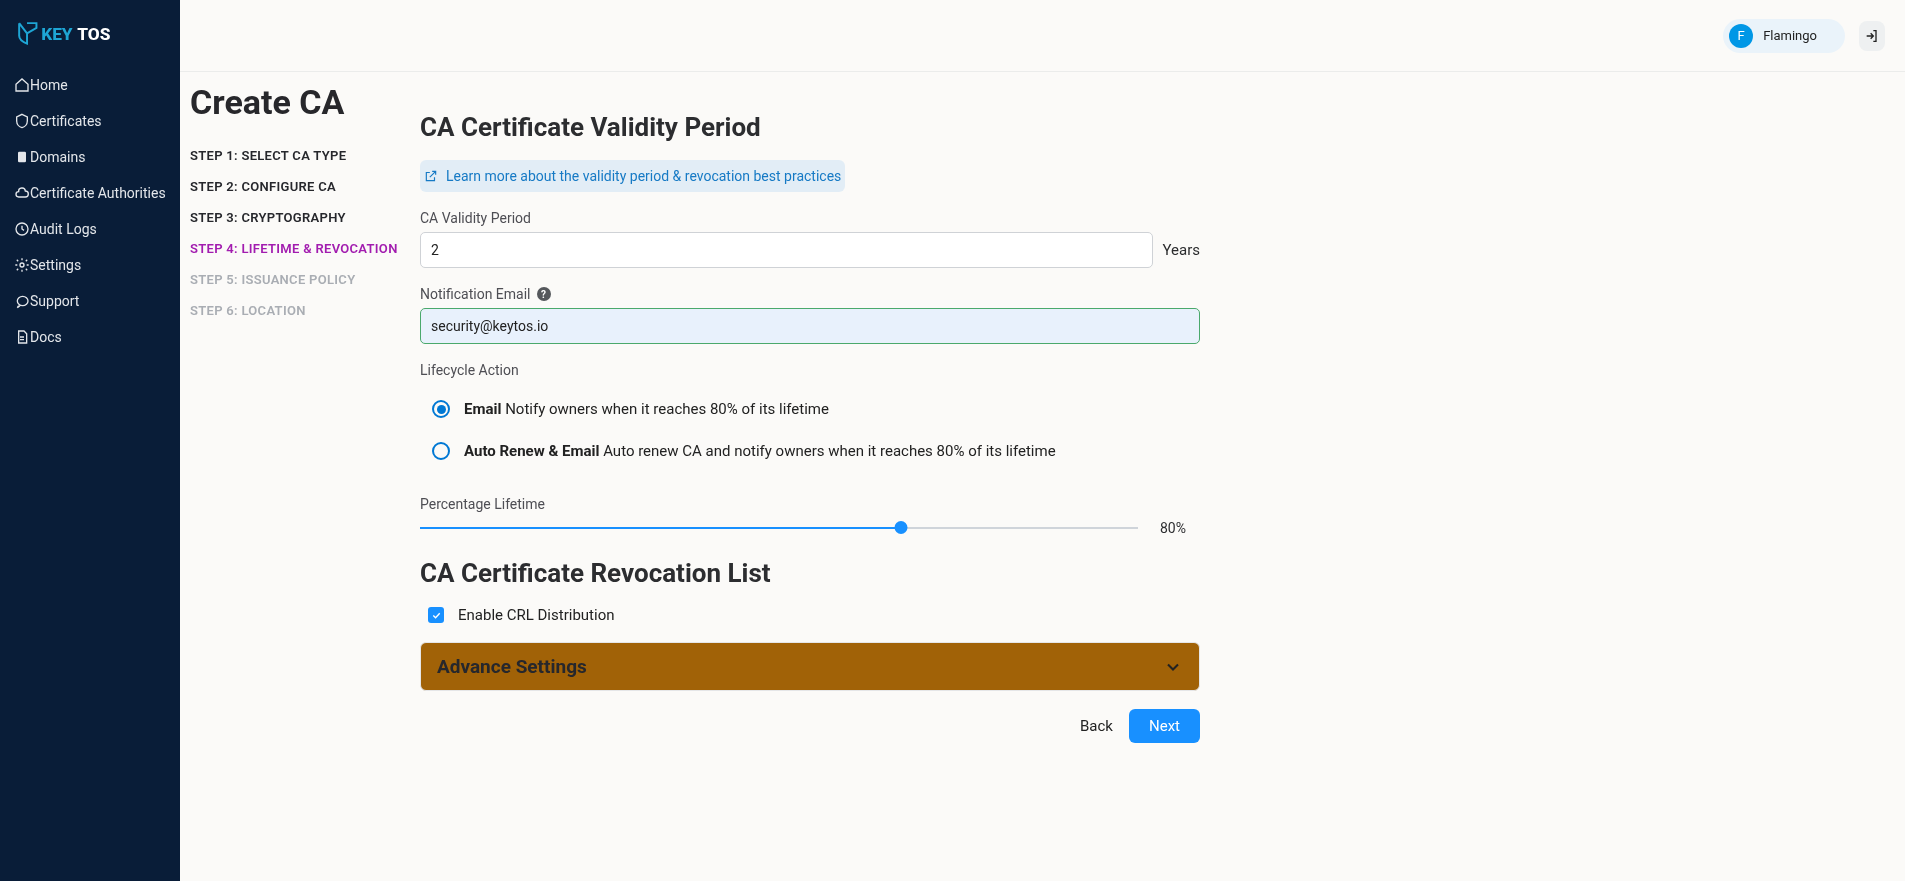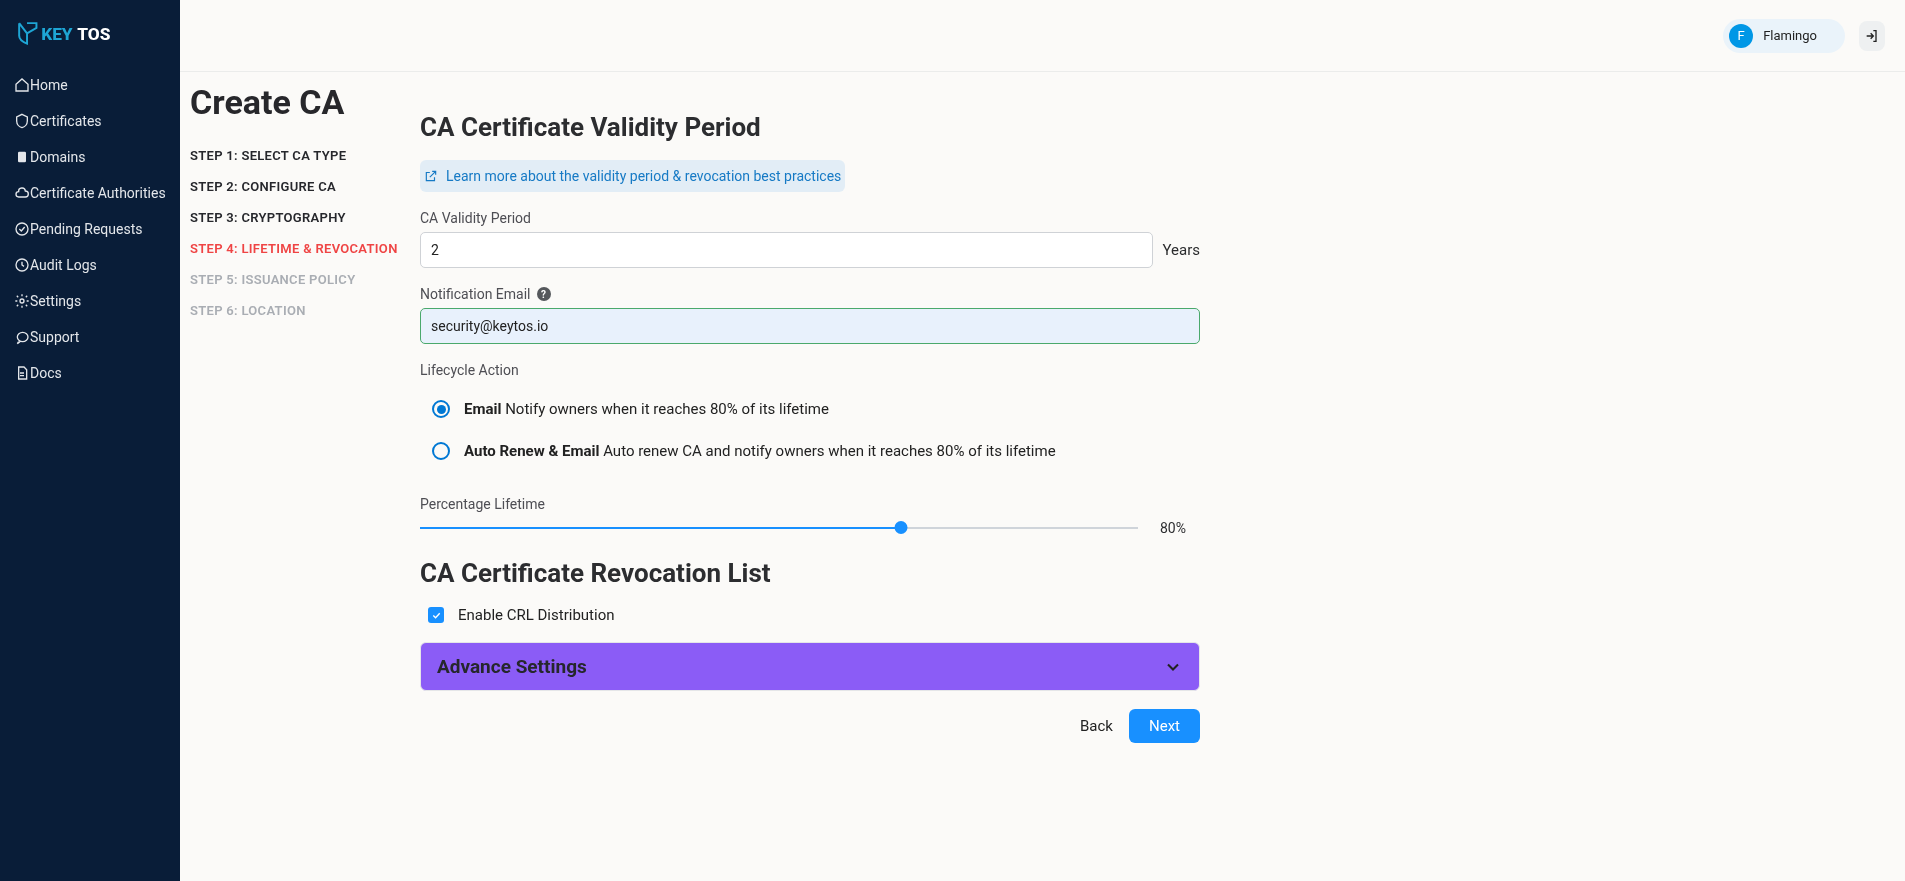--- a/index.html
+++ b/index.html
@@ -109,21 +109,21 @@
   margin-bottom: 18px;
 }
 .step {
   font-size: 13px;
   font-weight: 600;
   color: #26272c;
   padding: 8px 0;
   letter-spacing: 0.3px;
 }
 .step.active {
-  color: #ef4444;
+  color: #a21caf;
 }
 .step.disabled {
   color: #a9adb3;
 }
 .form-col {
   flex: 1;
   max-width: 780px;
   padding-top: 30px;
 }
 .section-heading {
@@ -281,21 +281,21 @@
   justify-content: center;
   cursor: pointer;
 }
 .checkbox svg { width: 11px; height: 11px; }
 .checkbox-label {
   font-size: 15px;
   color: #222;
 }
 .accordion {
   border: 1px solid #e5e6e8;
-  background: #8b5cf6;
+  background: #a16207;
   border-radius: 6px;
   padding: 12px 16px;
   display: flex;
   justify-content: space-between;
   align-items: center;
   cursor: pointer;
   margin-bottom: 18px;
 }
 .accordion-title {
   font-size: 19px;
@@ -358,29 +358,20 @@
       </span>
     <span>Domains</span>
   </div>
   <div class="nav-item">
     <span class="nav-icon">
         <svg viewBox="0 0 24 24" width="16" height="16" fill="none" stroke="#e3e6ea" stroke-width="2">
           <path d="M7 18 A4 4 0 0 1 7 10 A5 5 0 0 1 17 9 A4 4 0 0 1 17 18 Z"></path>
         </svg>
       </span>
     <span>Certificate Authorities</span>
-  </div>
-  <div class="nav-item">
-    <span class="nav-icon">
-        <svg viewBox="0 0 24 24" width="16" height="16" fill="none" stroke="#e3e6ea" stroke-width="2">
-          <circle cx="12" cy="12" r="9"></circle>
-          <path d="M8 12 L11 15 L16 9"></path>
-        </svg>
-      </span>
-    <span>Pending Requests</span>
   </div>
   <div class="nav-item">
     <span class="nav-icon">
         <svg viewBox="0 0 24 24" width="16" height="16" fill="none" stroke="#e3e6ea" stroke-width="2">
           <circle cx="12" cy="12" r="9"></circle>
           <path d="M12 7 V12 L15 14"></path>
         </svg>
       </span>
     <span>Audit Logs</span>
   </div>

